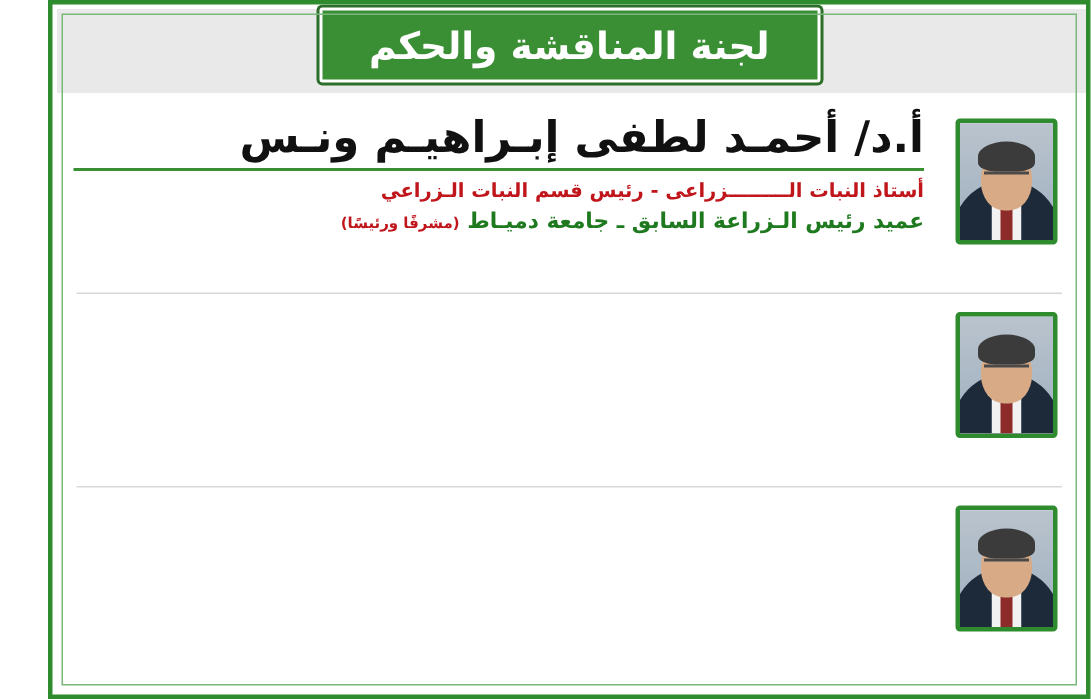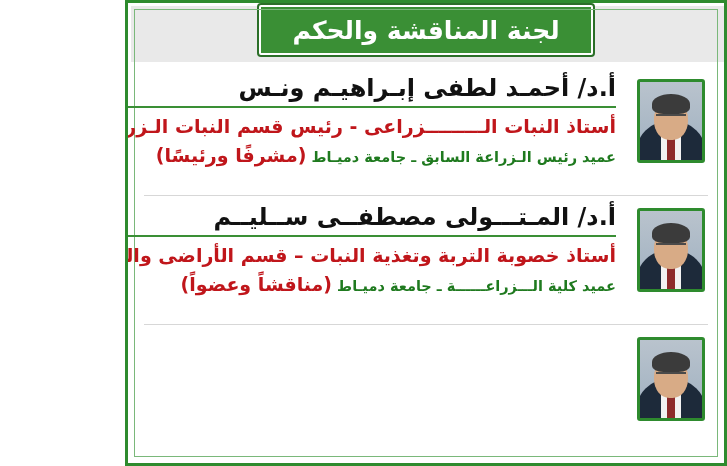--- a/index.html
+++ b/index.html
@@ -8,21 +8,21 @@
   }
   body {
     width: 727px;
     height: 466px;
     background: #ffffff;
     font-family: "DejaVu Sans", "Liberation Sans", sans-serif;
     overflow: hidden;
   }
   .page {
     position: relative;
-    width: 602px;
+    width: 695px;
     height: 466px;
     background: #ffffff;
     box-sizing: border-box;
     border: 3px solid #2e8b2e;
     overflow: hidden;
   }
   
   .inner-frame {
     position: absolute;
     left: 6px;
@@ -163,52 +163,52 @@
     width: 30px;
     height: 8px;
     border-top: 2px solid #4a4a4a;
   }
   .text-col {
     flex: 1;
     padding-right: 6px;
     padding-left: 4px;
   }
   .name {
-    font-size: 24px;
+    font-size: 29px;
     font-weight: bold;
     color: #111111;
     letter-spacing: 1px;
     line-height: 1.25;
     white-space: nowrap;
   }
   .rule {
     height: 2px;
     background: #3a8f35;
     margin: 3px 0 4px 0;
     width: 100%;
   }
   .line-red {
     color: #c0161b;
-    font-size: 19px;
+    font-size: 13px;
     font-weight: bold;
     letter-spacing: 0.5px;
     line-height: 1.5;
     white-space: nowrap;
   }
   .line-green {
     color: #1f7a1f;
     font-size: 14.5px;
     font-weight: bold;
     letter-spacing: 0.5px;
     line-height: 1.5;
     white-space: nowrap;
   }
   .role {
     color: #c0161b;
-    font-size: 19px;
+    font-size: 10px;
     font-weight: bold;
   }
   .sep {
     height: 1px;
     background: #d7d7d7;
     margin: 0 6px;
   }
 </style>
 </head>
 <body>
@@ -255,29 +255,20 @@
         <div class="photo">
           <div class="bg"></div>
           <div class="suit"></div>
           <div class="shirt"></div>
           <div class="tie"></div>
           <div class="head"></div>
           <div class="hair"></div>
           <div class="glasses"></div>
         </div>
       </div>
-      <div class="text-col">
-        <div class="name">أ.د/  المـتـــولى مصطفــى ســليــم</div>
-        <div class="rule"></div>
-        <div class="line-red">أستاذ خصوبة التربة وتغذية النبات – قسم الأراضى والمياه</div>
-        <div class="line-green">
-          <span>عميد كلية الـــزراعــــــة ـ جامعة دميـاط</span>
-          <span class="role">(مناقشاً وعضواً)</span>
-        </div>
-      </div>
     </div>
 
     <div class="sep"></div>
 
     <div class="person">
       <div class="photo-wrap">
         <div class="photo">
           <div class="bg"></div>
           <div class="suit"></div>
           <div class="shirt"></div>

